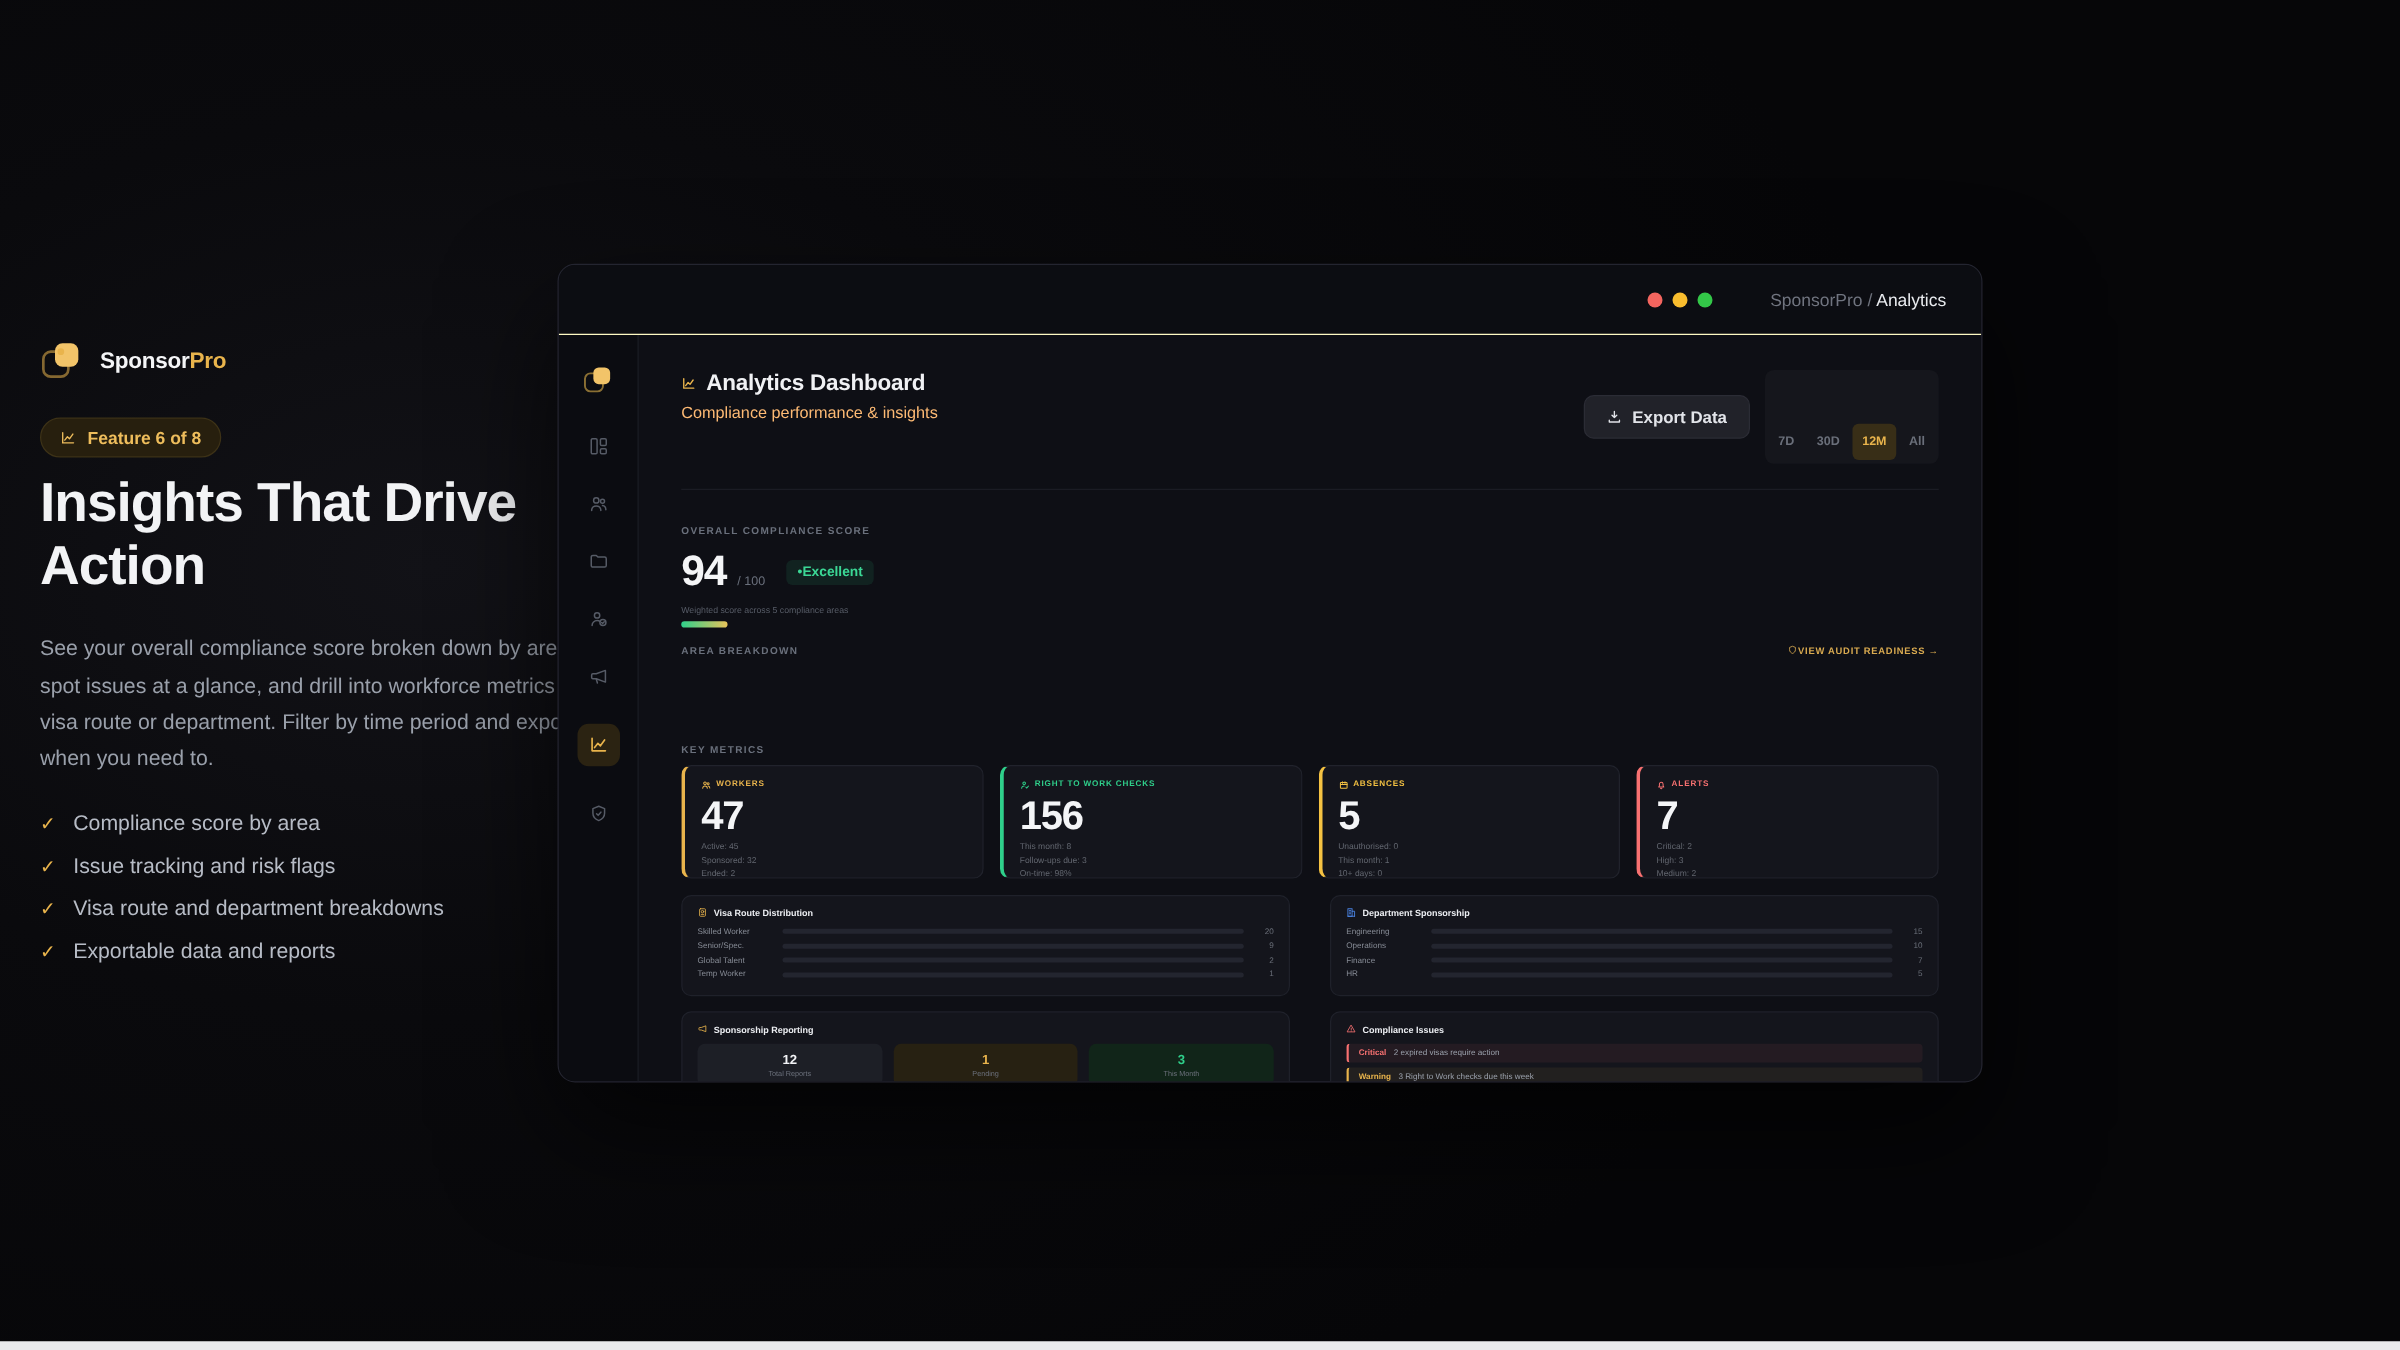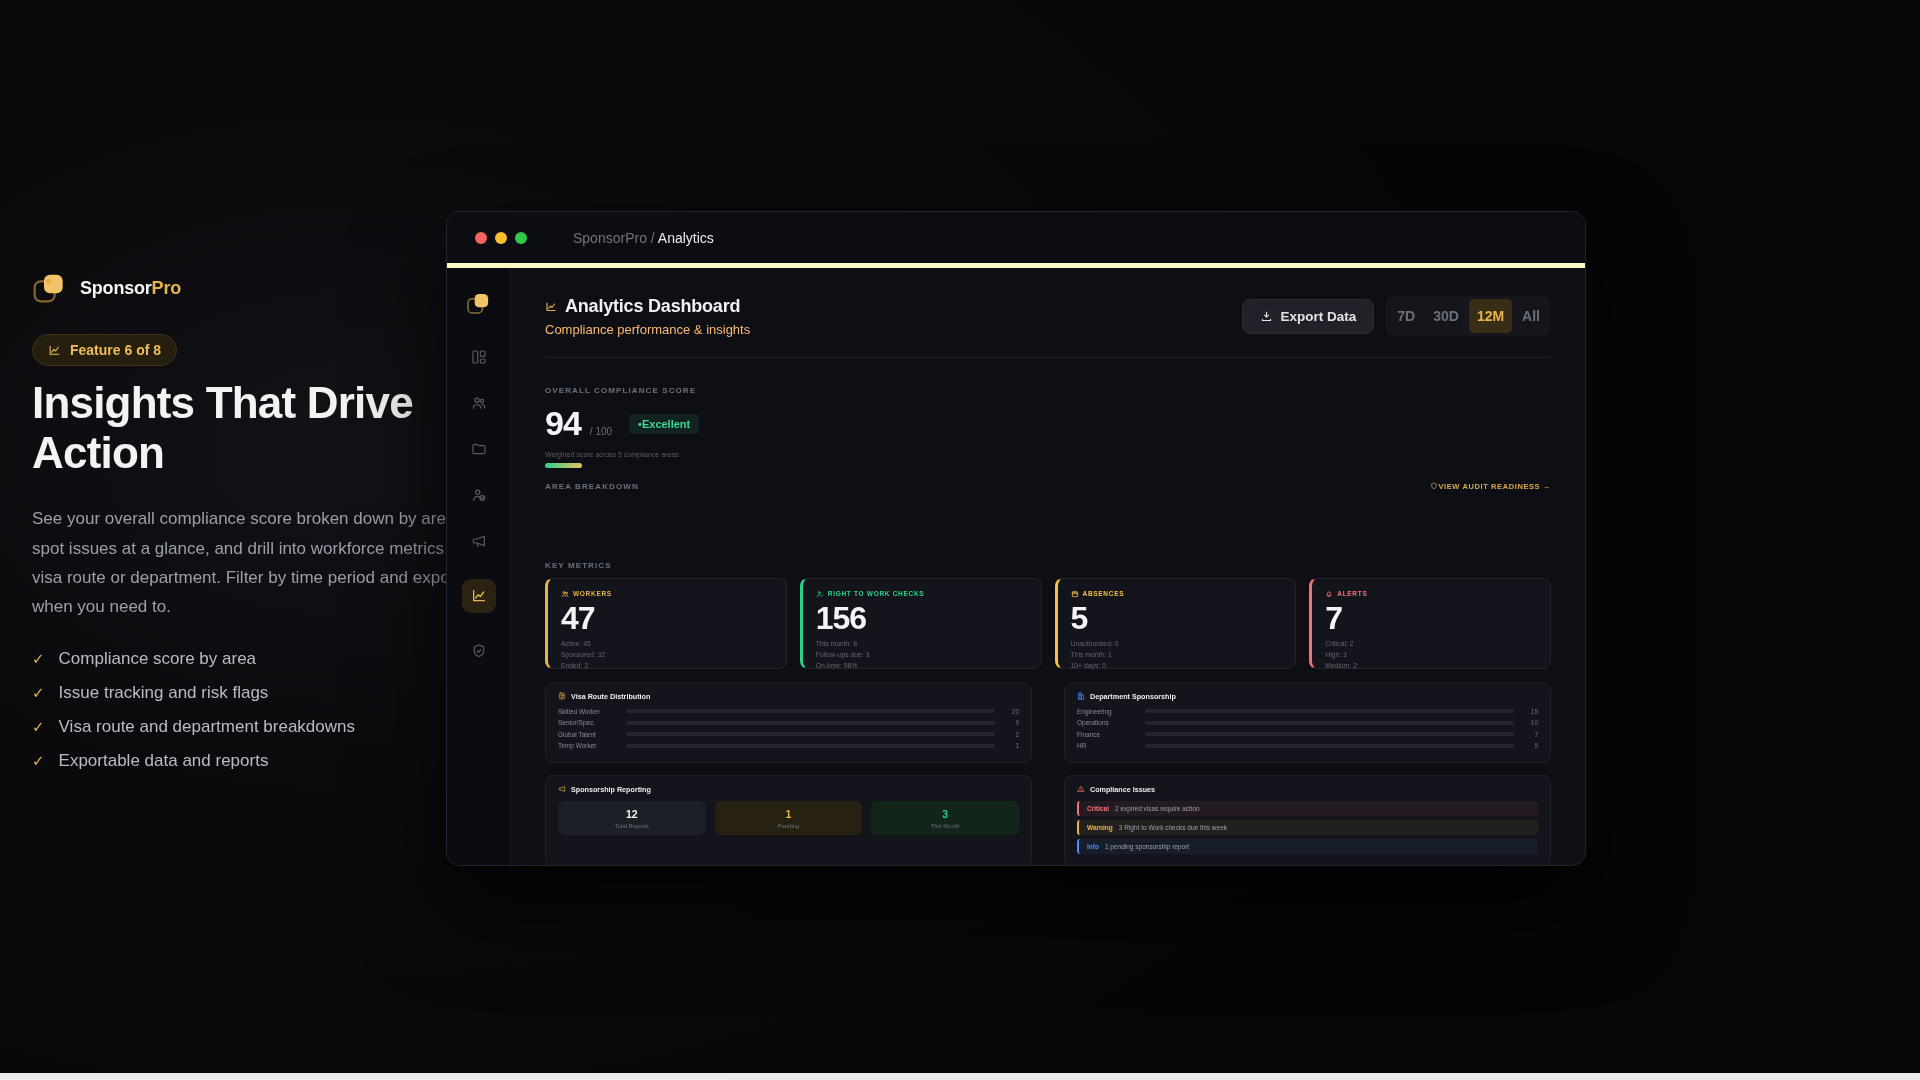--- a/index.html
+++ b/index.html
@@ -25,21 +25,21 @@
   .checklist { margin-top:28px; list-style:none; }
   .checklist li { display:flex; align-items:center; gap:14px; margin-bottom:14px;
     font-size:17px; color:#b7bcc6; }
   .check { color:#e9b44c; font-size:15px; font-weight:700; }
 
   
   .window { position:absolute; left:446px; top:211px; width:1140px; height:655px;
     background:#0e0f15; border:1px solid #242530; border-radius:14px;
     box-shadow:0 40px 90px rgba(0,0,0,.65); overflow:hidden; display:flex; flex-direction:column; }
   .titlebar { height:56px; flex:0 0 56px; display:flex; align-items:center; padding:0 28px;
-    background:#0c0d12; border-bottom:5px solid #fef9c3; }
+    background:#0c0d12; border-bottom:1px solid #fef9c3;justify-content:flex-end; }
   .dots { display:flex; gap:8px; }
   .dot { width:12px; height:12px; border-radius:50%; }
   .dot.r { background:#f4655f; } .dot.y { background:#f9bd2e; } .dot.g { background:#33c748; }
   .crumb { margin-left:46px; font-size:14px; color:#70747f; }
   .crumb .page { color:#e9ebef; }
 
   .win-body { flex:1; display:flex; min-height:0; }
   .side { width:64px; flex:0 0 64px; background:#0b0c11; border-right:1px solid #1b1c24;
     display:flex; flex-direction:column; align-items:center; padding-top:24px; }
   .side-nav { margin-top:34px; display:flex; flex-direction:column; align-items:center; gap:30px; }
@@ -50,21 +50,21 @@
   .main { flex:1; padding:28px 34px 0 34px; min-width:0; }
   .dash-head { display:flex; justify-content:space-between; align-items:flex-start; }
   .dash-title { display:flex; align-items:center; gap:8px; }
   .dash-title h2 { font-size:18px; font-weight:700; color:#f0f1f4; letter-spacing:-0.2px; }
   .subtitle { margin-top:5px; font-size:13px; color:#fdba74; }
   .head-right { display:flex; align-items:center; gap:12px; }
   .export-btn { display:flex; align-items:center; gap:8px; padding:9px 17px;
     background:#212229; border:1px solid #2b2c35; border-radius:8px;
     font-size:13.5px; font-weight:600; color:#e2e4e9; cursor:pointer; }
   .range-group { display:flex; align-items:center; background:#15161c; border-radius:7px; padding:3px; gap:2px; }
-  .range-pill { font-size:14px; font-weight:600; color:#6a6f7a; padding:6px 8px; border-radius:5px; cursor:pointer; }
+  .range-pill { font-size:10px; font-weight:600; color:#6a6f7a; padding:6px 8px; border-radius:5px; cursor:pointer;margin-top:40px; }
   .range-pill.active { background:#382e17; color:#e9b44c; font-weight:700; padding:9px 8px; }
   .head-divider { margin-top:20px; border-bottom:1px solid #1b1c24; }
 
   .sec-label { font-size:8px; font-weight:700; letter-spacing:1.1px; color:#6a707c; }
   .score-sec { margin-top:28px; }
   .score-row { display:flex; align-items:baseline; gap:9px; margin-top:9px; }
   .score-val { font-size:34px; font-weight:700; color:#f4f5f7; letter-spacing:-1px; }
   .score-max { font-size:10px; color:#6a707c; }
   .score-badge { margin-left:8px; align-self:center; padding:4px 9px; border-radius:5px;
     background:rgba(47,208,139,.1); color:#3bd795; font-size:11px; font-weight:600; }

